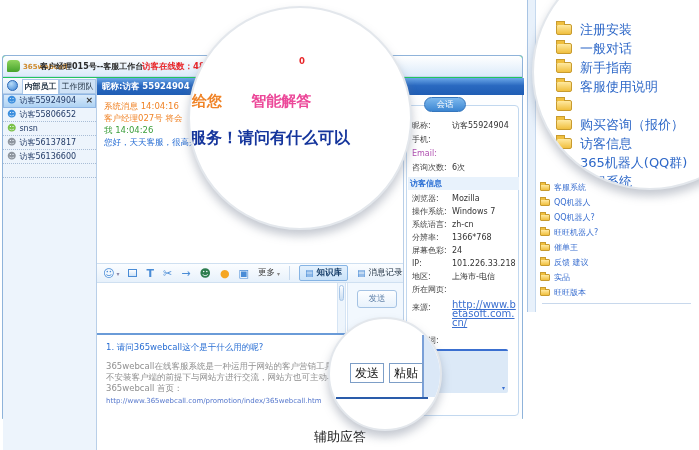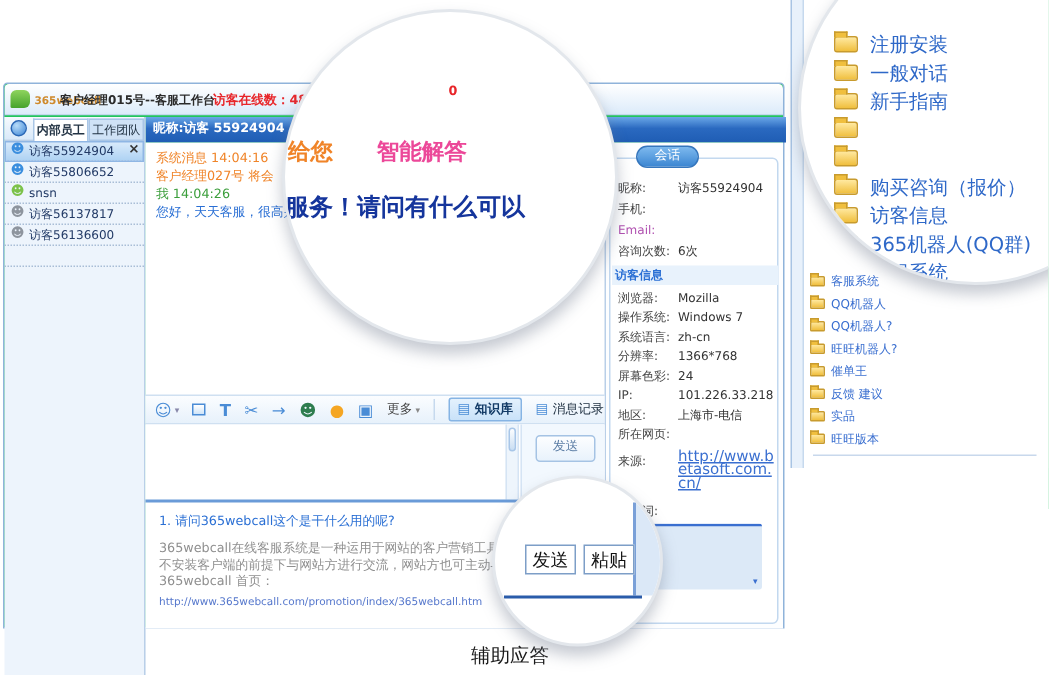--- a/index.html
+++ b/index.html
@@ -325,20 +325,21 @@
       <div class="cb-item">
           <span class="folder lg"></span>
           <span>一般对话</span>
         </div>
       <div class="cb-item">
           <span class="folder lg"></span>
           <span>新手指南</span>
         </div>
       <div class="cb-item">
           <span class="folder lg"></span>
+          <span>客服使用说明</span>
         </div>
       <div class="cb-item">
           <span class="folder lg"></span>
         </div>
       <div class="cb-item">
           <span class="folder lg"></span>
           <span>购买咨询（报价）</span>
         </div>
       <div class="cb-item">
           <span class="folder lg"></span>

